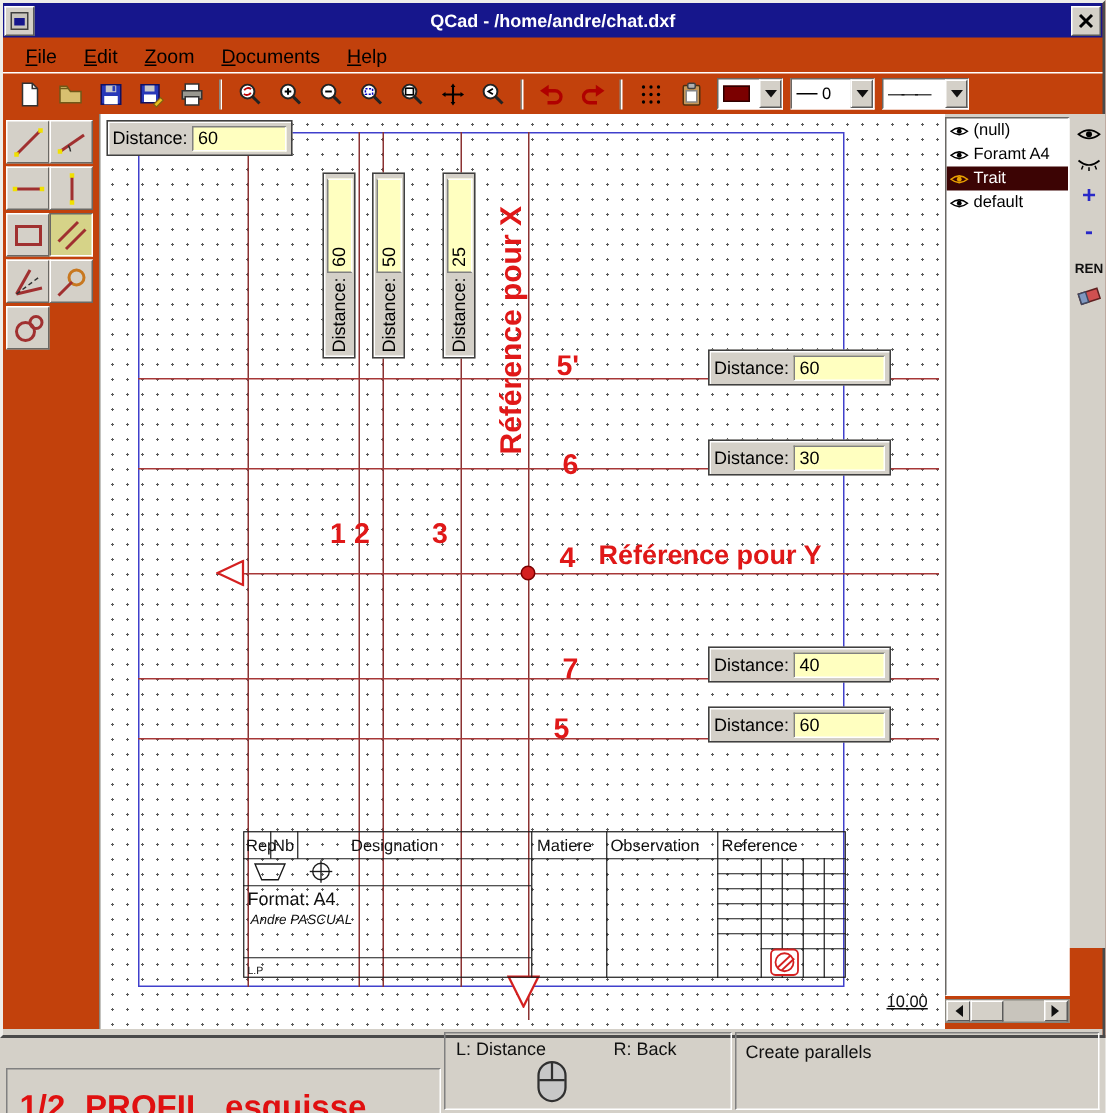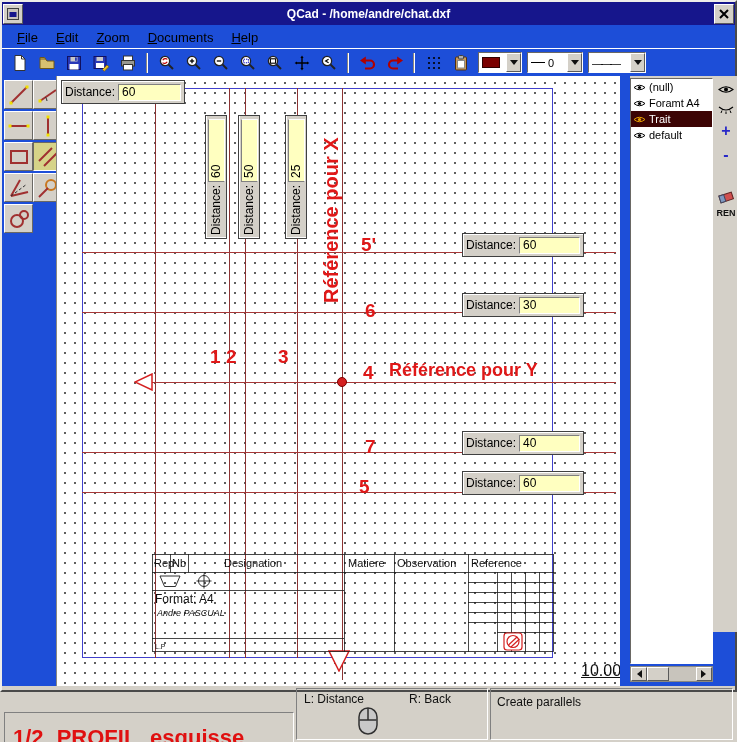--- a/index.html
+++ b/index.html
@@ -1,17 +1,17 @@
 <!DOCTYPE html>
 <html><head>
 <meta charset="utf-8">
 <style>
   * { box-sizing: border-box; margin: 0; padding: 0; }
   body { width: 737px; height: 742px; overflow: hidden; font-family: "Liberation Sans", sans-serif; background: #D4D0C8; }
-  .win { position: relative; width: 737px; height: 692px; background: #1d4ed8; border: 2px solid; border-color: #EEEDE9 #4A4A4A #4A4A4A #EEEDE9; }
+  .win { position: relative; width: 737px; height: 692px; background: #c2410c; border: 2px solid; border-color: #EEEDE9 #4A4A4A #4A4A4A #EEEDE9; }
 
   
   .titlebar { position: absolute; top: 0; left: 0; right: 0; height: 23px; background: #16168C; display: flex; align-items: center; padding: 0 1px; }
   .tb-btn { width: 20px; height: 20px; background: #D4D0C8; border: 1px solid; border-color: #FFF #5A5A5A #5A5A5A #FFF; display: flex; align-items: center; justify-content: center; flex: 0 0 auto; }
   .title-text { flex: 1; text-align: center; color: #FFF; font-weight: bold; font-size: 12px; }
 
   
   .menubar { position: absolute; top: 24px; left: 0; right: 0; height: 22px; display: flex; align-items: center; padding-left: 6px; font-size: 13px; color: #000; }
   .mitem { padding: 2px 9px; white-space: nowrap; }
   .mitem .u { text-decoration: underline; }
@@ -25,55 +25,55 @@
   .carrow { width: 0; height: 0; border: 4px solid transparent; border-top: 5px solid #101010; margin-top: 4px; }
   .swatch { width: 18px; height: 11px; background: #7B0000; border: 1px solid #300000; }
   .wsample { width: 14px; height: 1px; background: #000; }
 
   
   .palette { position: absolute; left: 0; top: 74px; width: 64px; bottom: 58px; padding: 4px 2px; display: flex; flex-wrap: wrap; align-content: flex-start; }
   .ptool { width: 29px; height: 29px; background: #D4D0C8; border: 1px solid; border-color: #FFF #6A6864 #6A6864 #FFF; display: flex; align-items: center; justify-content: center; margin: 0 0 2px 0; }
   .ptool.active { background: #D6D388; border-color: #6A6864 #FFF #FFF #6A6864; }
 
   
-  .canvas { position: absolute; left: 54px; top: 74px; width: 564px; height: 610px; background: #FFF;
+  .canvas { position: absolute; left: 64px; top: 74px; width: 564px; height: 610px; background: #FFF;
     background-image: radial-gradient(circle, #5A5A5A 0.7px, rgba(0,0,0,0) 0.9px);
     background-size: 10px 10px; background-position: 3px 2px;
     overflow: hidden; border-left: 1px solid #8A8880; cursor: crosshair; }
   .frame { position: absolute; border: 1px solid #4040CC; }
   .vline { position: absolute; width: 1px; background: #8B3232; }
   .hline { position: absolute; height: 1px; background: #A83838; }
   .dist { position: absolute; height: 24px; display: flex; align-items: center; background: #D4D0C8; border: 1px solid #404040; box-shadow: inset 1px 1px 0 #FFF; padding: 1px 3px; gap: 3px; font-size: 12px; color: #000; }
   .dval { flex: 1; background: #FFFFC0; border: 1px solid; border-color: #808080 #FFF #FFF #808080; height: 17px; line-height: 15px; padding: 0 3px; font-size: 12px; overflow: hidden; }
   .rotwrap { position: absolute; width: 22px; height: 124px; }
   .rot-inner { position: absolute; left: 0; top: 0; width: 124px; height: 22px; transform-origin: 0 0; transform: rotate(-90deg) translateX(-124px); }
   .rot-inner .dist { position: relative; width: 124px; height: 22px; }
   .refxwrap { position: absolute; width: 28px; height: 196px; }
   .refx { position: absolute; left: 0; top: 0; width: 196px; height: 28px; transform-origin: 0 0; transform: rotate(-90deg) translateX(-196px); font-size: 20px; font-weight: bold; color: #E01818; white-space: nowrap; }
   .ann { position: absolute; color: #E01818; font-weight: bold; font-size: 19px; white-space: nowrap; }
   .ann.med { font-size: 18px; }
   .marker { position: absolute; }
   .reddot { position: absolute; width: 10px; height: 10px; border-radius: 50%; background: #D42020; border: 1px solid #7A0000; }
-  .gridlabel { position: absolute; font-size: 16px; color: #101010; text-decoration: underline; }
+  .gridlabel { position: absolute; font-size: 11px; color: #101010; text-decoration: underline; }
   svg text { font-family: "Liberation Sans", sans-serif; }
 
   
   .rightpanel { position: absolute; left: 628px; top: 74px; width: 107px; bottom: 58px; background: #D4D0C8; }
   .layerlist { position: absolute; left: 0; top: 2px; width: 83px; height: 586px; background: #FFF; border: 1px solid; border-color: #6A6864 #FFF #FFF #6A6864; overflow: hidden; }
   .lrow { height: 16px; display: flex; align-items: center; gap: 3px; padding-left: 2px; font-size: 11px; white-space: nowrap; overflow: hidden; color: #000; }
   .lrow.selected { background: #3C0404; color: #FFF; }
   .hscroll { position: absolute; left: 0; top: 590px; width: 83px; height: 16px; display: flex; background: #C8C4BC; border: 1px solid #8A8880; }
   .scbtn { width: 16px; height: 14px; background: #D4D0C8; border: 1px solid; border-color: #FFF #5A5A5A #5A5A5A #FFF; display: flex; align-items: center; justify-content: center; }
   .thumb { width: 22px; height: 14px; background: #D4D0C8; border: 1px solid; border-color: #FFF #5A5A5A #5A5A5A #FFF; }
   .tri-l { width: 0; height: 0; border: 4px solid transparent; border-right: 5px solid #101010; margin-right: 3px; }
   .tri-r { width: 0; height: 0; border: 4px solid transparent; border-left: 5px solid #101010; margin-left: 3px; }
   .strip { position: absolute; left: 85px; top: 2px; width: 22px; }
   .sbt { position: absolute; left: 0; width: 22px; height: 18px; display: flex; align-items: center; justify-content: center; }
   .plusminus { color: #2828C8; font-weight: bold; font-size: 16px; }
-  .renlbl { font-size: 9px; font-weight: bold; color: #101010; margin-top: 34px; }
+  .renlbl { font-size: 9px; font-weight: bold; color: #101010; }
 
   
   .statusbar { position: absolute; left: 0; right: 0; top: 684px; bottom: 0; background: #D4D0C8; display: flex; padding: 2px; gap: 2px; }
   .sbsec { border: 1px solid; border-color: #808080 #FFF #FFF #808080; position: relative; height: 52px; }
   .s1 { width: 290px; display: flex; align-items: center; padding-left: 8px; margin-top: 24px; }
   .s2 { width: 192px; }
   .s3 { flex: 1; padding: 3px 0 0 6px; }
   .bignote { color: #E01010; font-weight: bold; font-size: 22px; word-spacing: 7px; white-space: nowrap; }
   .hint { font-size: 12px; color: #101010; white-space: nowrap; }
   .hl { position: absolute; left: 7px; top: 3px; }

